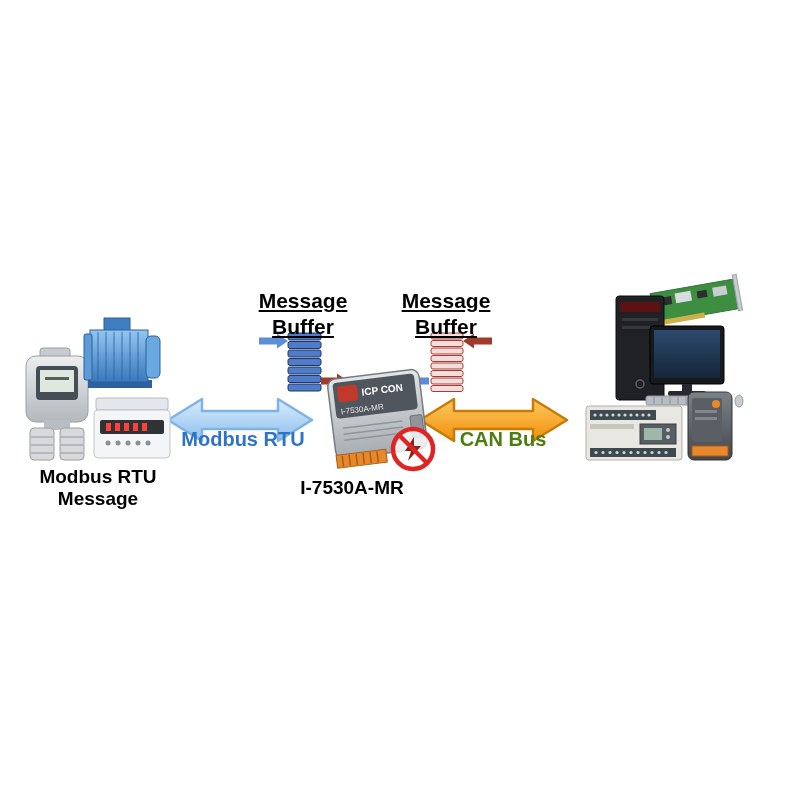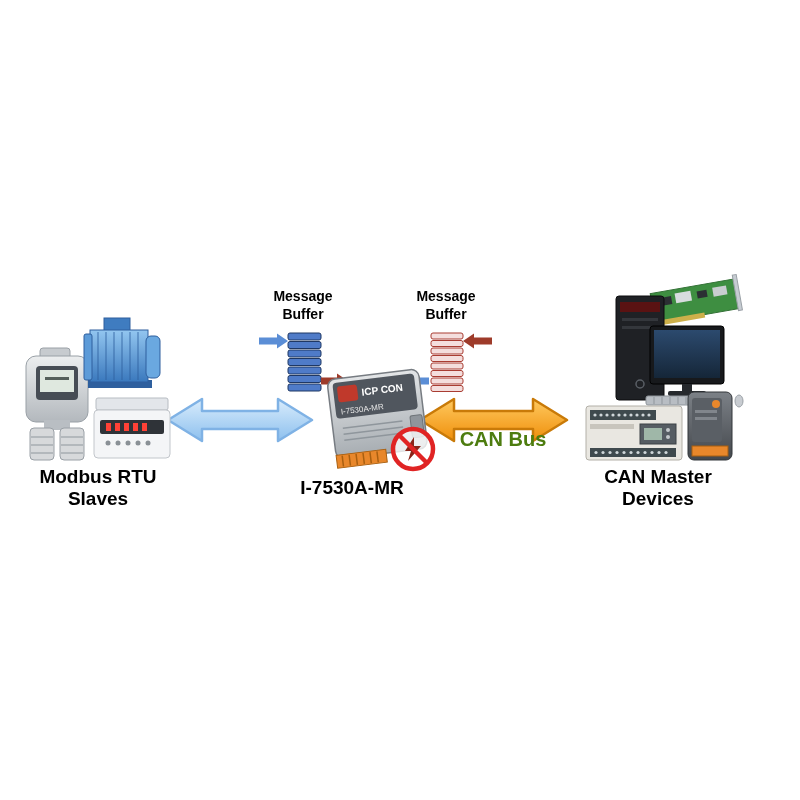--- a/index.html
+++ b/index.html
@@ -2,21 +2,21 @@
 <html><head>
 <meta charset="utf-8">
 <style>
   html,body{margin:0;padding:0;background:#fff;}
   .canvas{
     position:relative;width:800px;height:800px;background:#ffffff;overflow:hidden;
     font-family:"Liberation Sans", sans-serif;
   }
   .scene{position:absolute;left:0;top:0;}
   .lbl{position:absolute;text-align:center;color:#000;}
-  .buffer-label{font-size:14px;font-weight:bold;line-height:1.25;width:100px;top:288px;}
+  .buffer-label{font-size:21px;font-weight:bold;line-height:1.25;width:100px;top:288px;text-decoration:underline;}
   .buffer-label.left{left:253px;}
   .buffer-label.right{left:396px;}
   .bus-label{font-size:20px;font-weight:bold;top:428px;width:146px;}
   .bus-label.modbus{left:170px;color:#2E74C6;}
   .bus-label.can{left:430px;color:#4d7c0f;}
   .caption{font-size:19px;font-weight:bold;}
   .caption.left{left:8px;top:466px;width:180px;}
   .caption.center{left:272px;top:477px;width:160px;}
   .caption.right{left:567px;top:466px;width:182px;}
 </style>
@@ -253,18 +253,18 @@
       <circle cx="716" cy="404" r="4" fill="#e8872b"></circle>
       <rect x="695" y="410" width="22" height="3" fill="#81868c"></rect>
       <rect x="695" y="417" width="22" height="3" fill="#81868c"></rect>
       <rect x="692" y="446" width="36" height="10" fill="#e8872b" stroke="#a85f10"></rect>
     </g>
   </svg>
 
   <div class="lbl buffer-label left">Message Buffer</div>
   <div class="lbl buffer-label right">Message Buffer</div>
 
+  <div class="lbl bus-label modbus">Modbus RTU</div>
   <div class="lbl bus-label can">CAN Bus</div>
 
-  <div class="lbl caption left">Modbus RTU Slaves</div>
+  <div class="lbl caption left">Modbus RTU Message</div>
   <div class="lbl caption center">I-7530A-MR</div>
-  <div class="lbl caption right">CAN Master Devices</div>
 </div>
 
 </body></html>

